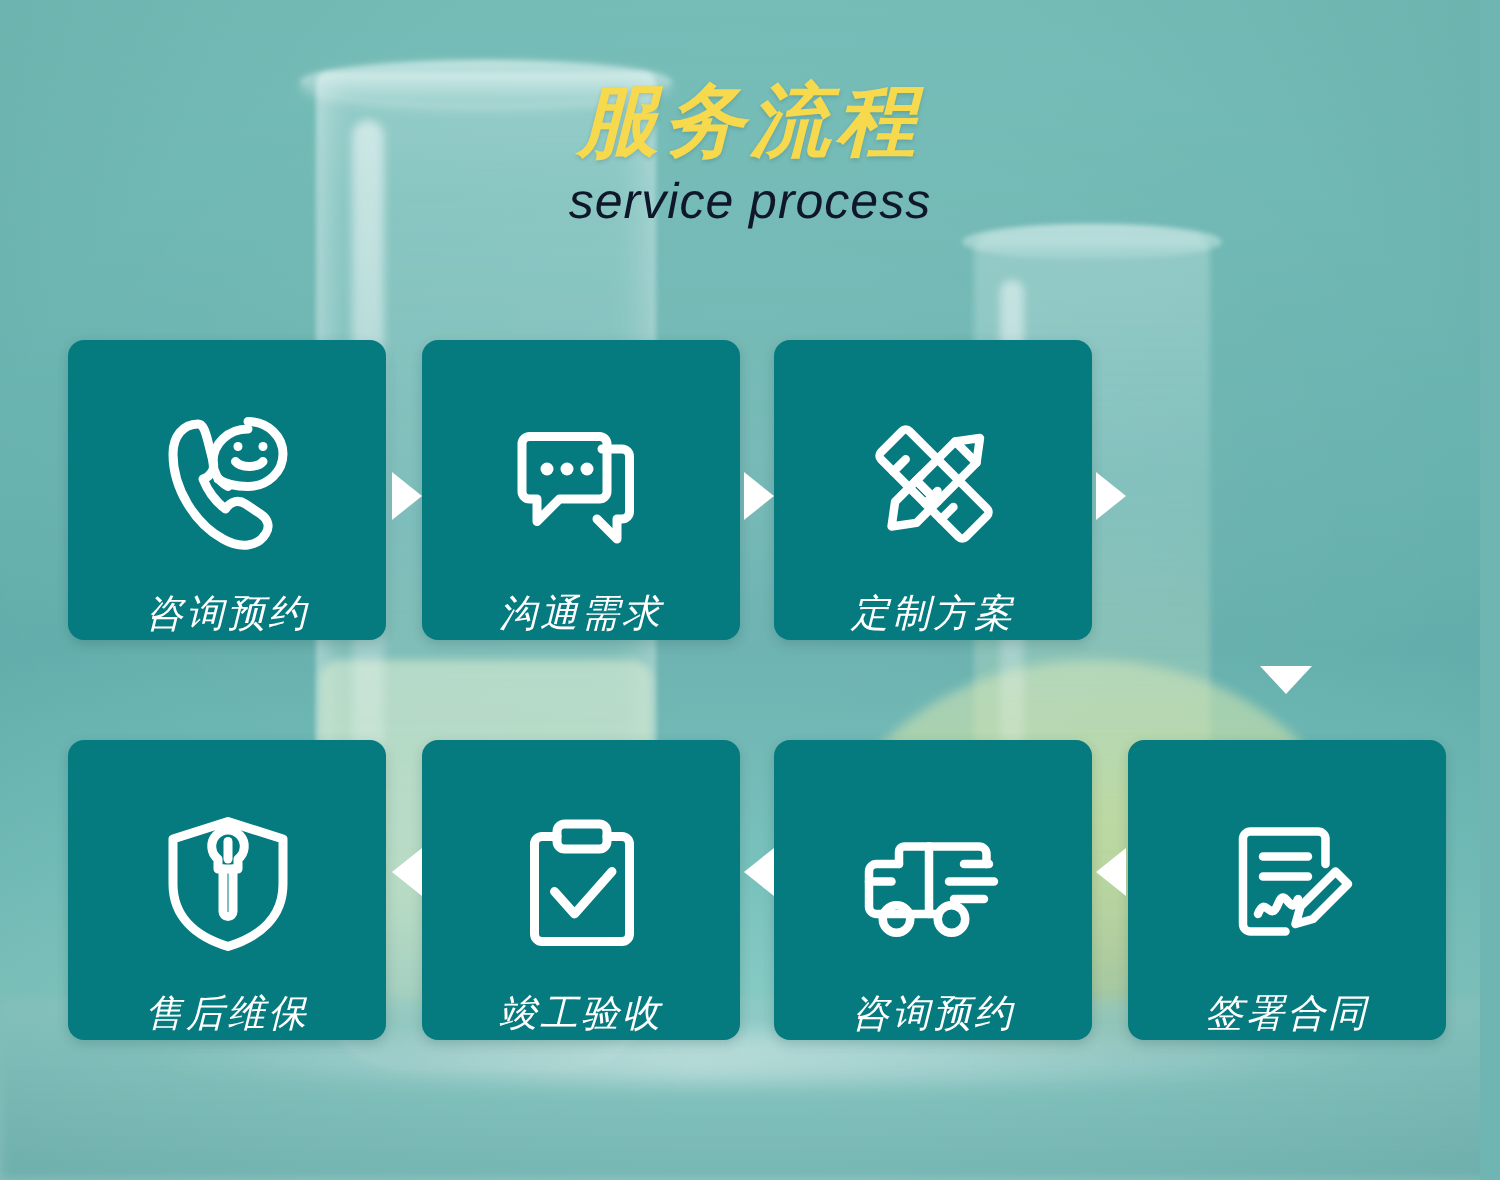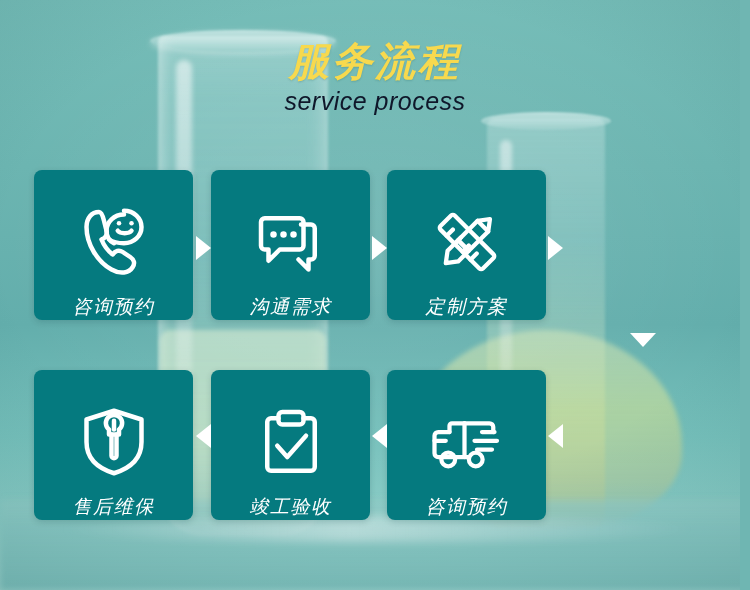--- a/index.html
+++ b/index.html
@@ -249,20 +249,31 @@
         <path d="M6 31h9"></path>
         <circle cx="17" cy="46" r="5.5"></circle>
         <circle cx="39" cy="46" r="5.5"></circle>
         <path d="M30 44h3"></path>
         <path d="M44 24h10M38 31h18M40 38h12"></path>
       </svg>
     </span>
     <span class="label">咨询预约</span>
   </div>
 
+  <div class="card r2 c4">
+    <span class="icon">
+      <svg viewBox="0 0 64 64" fill="none" stroke="#ffffff" stroke-width="3.4" stroke-linecap="round" stroke-linejoin="round">
+        <path d="M47 24V14a3 3 0 0 0-3-3H17a3 3 0 0 0-3 3v34a3 3 0 0 0 3 3h14"></path>
+        <path d="M22 21h18M22 29h18"></path>
+        <path d="M20 44c3-8 5 4 8-4s5 6 8-2"></path>
+        <path d="M51 27l5 5-14 14-7 2 2-7 14-14z"></path>
+      </svg>
+    </span>
+    <span class="label">签署合同</span>
+  </div>
 
   <div class="arrow right a-top-1"></div>
   <div class="arrow right a-top-2"></div>
   <div class="arrow right a-top-3"></div>
   <div class="arrow down a-down"></div>
   <div class="arrow left a-bot-1"></div>
   <div class="arrow left a-bot-2"></div>
   <div class="arrow left a-bot-3"></div>
 
 </div>

